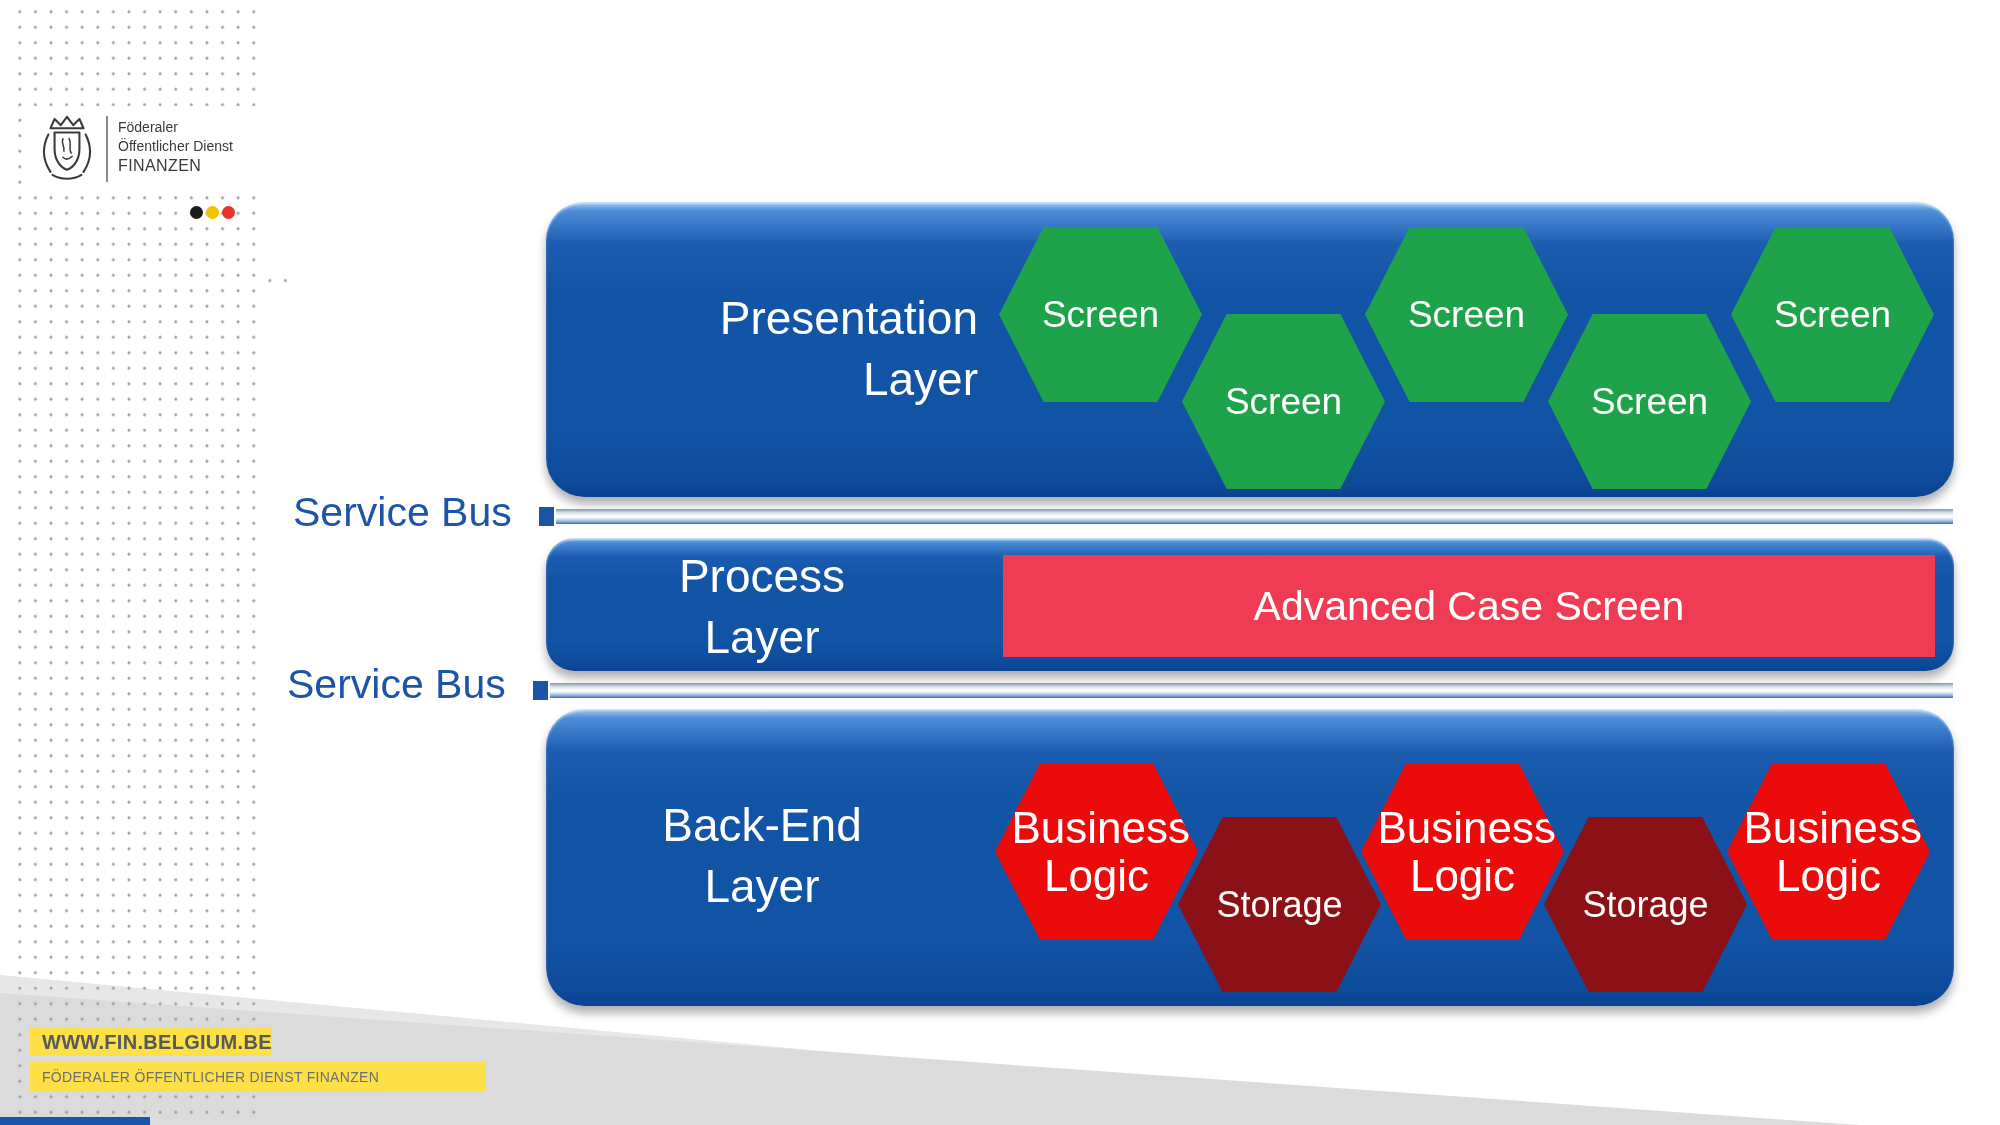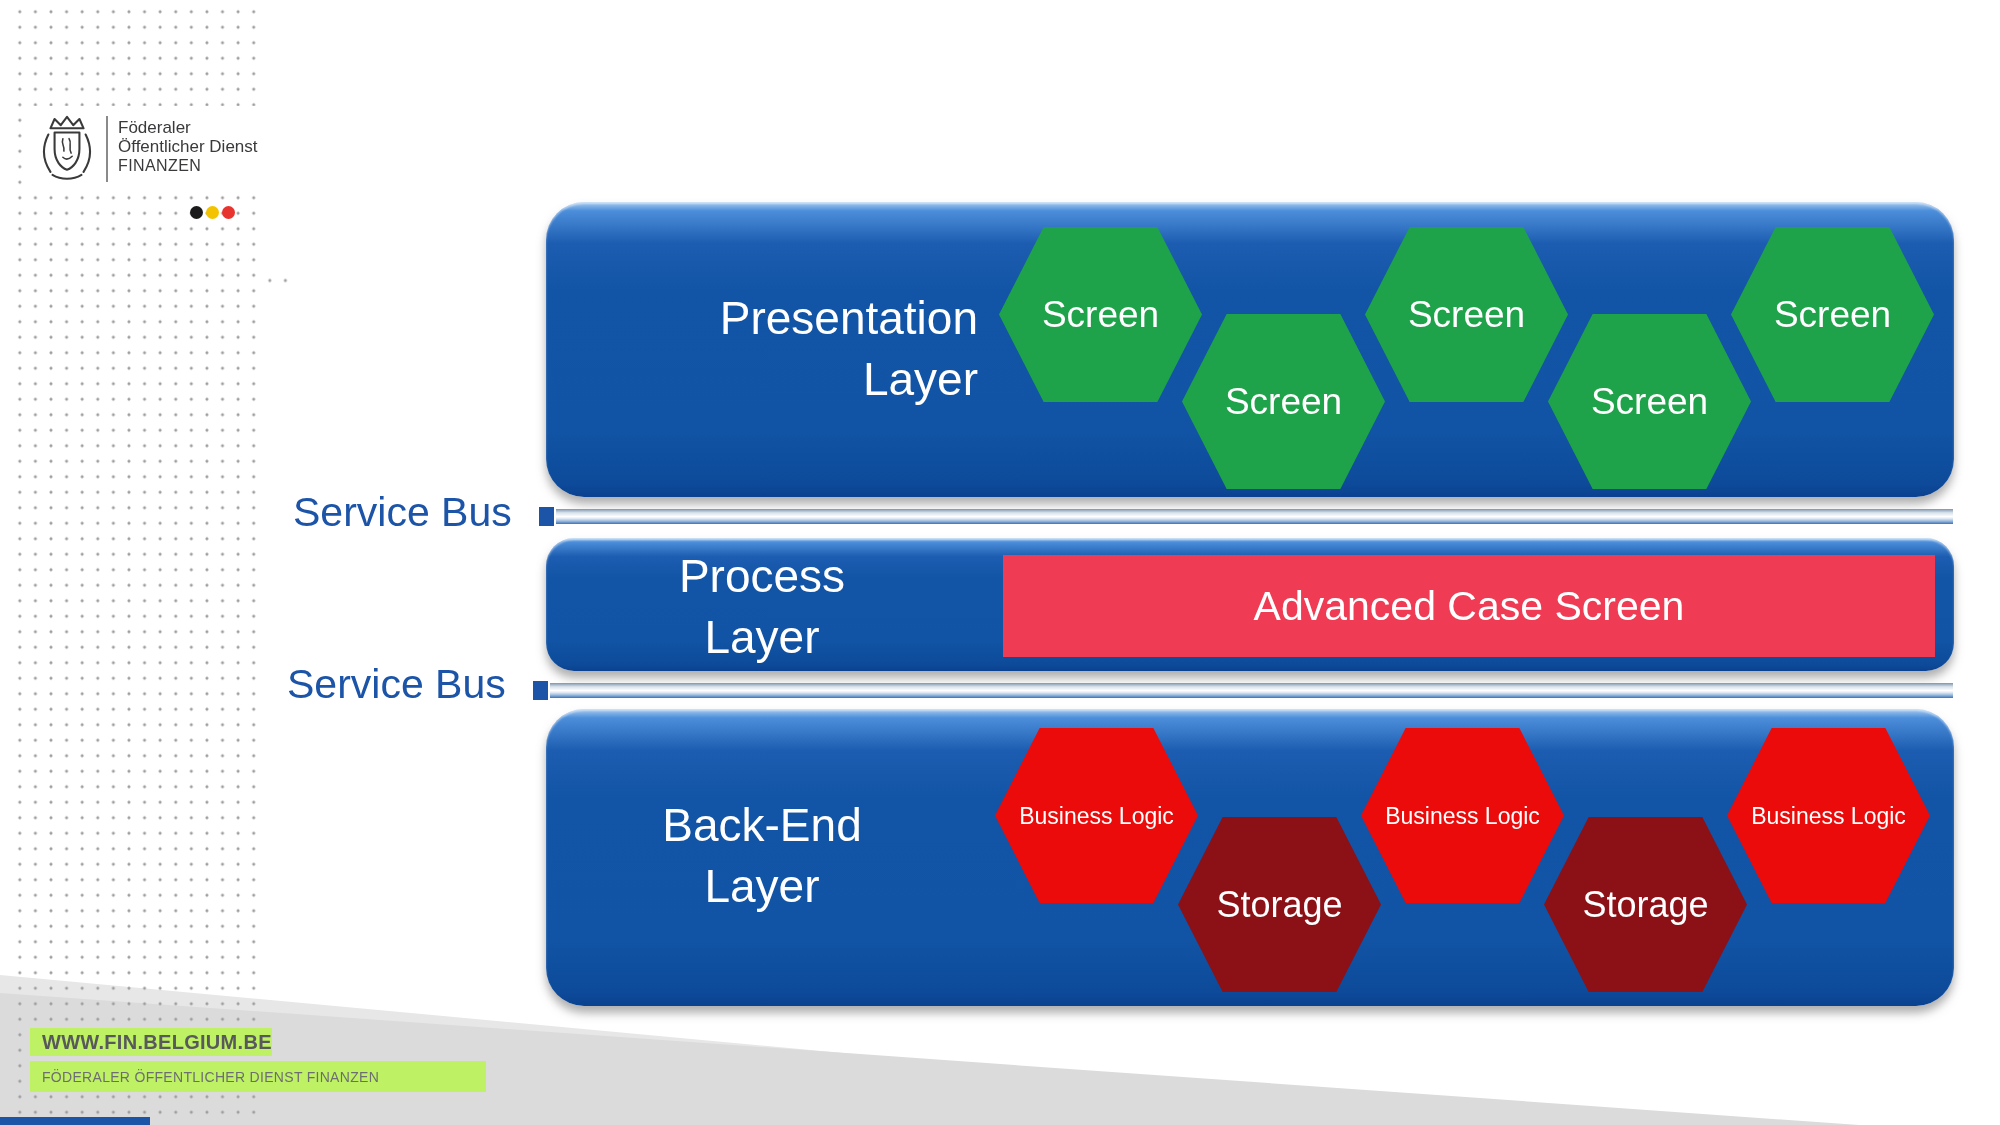--- a/index.html
+++ b/index.html
@@ -16,21 +16,21 @@
     position:absolute;z-index:2;
     background-image:radial-gradient(circle,#9e9e9e 1.45px,rgba(0,0,0,0) 1.6px);
     background-size:15.6px 15.5px;background-position:4px 4px;
   }
   #dots-main{left:8px;top:0;width:254px;height:1122px;}
   #dots-ext{left:258px;top:268px;width:40px;height:16px;}
   
   #logo-card{position:absolute;left:30px;top:106px;width:236px;height:86px;background:#fff;z-index:4;}
   #logo-crest{position:absolute;left:8px;top:6px;}
   #logo-divider{position:absolute;left:76px;top:10px;width:2px;height:66px;background:#8a8a8a;}
-  .logo-line{position:absolute;left:88px;color:#3a3a3c;font-size:17px;line-height:15px;white-space:nowrap;}
+  .logo-line{position:absolute;left:88px;color:#3a3a3c;font-size:14px;line-height:15px;white-space:nowrap;}
   #logo-line1{top:14px;}
   #logo-line2{top:33px;}
   #logo-line3{top:52px;font-weight:normal;font-size:16px;letter-spacing:.4px;}
   .flag-dot{position:absolute;width:13px;height:13px;border-radius:50%;z-index:4;top:206px;}
   #flag-black{left:190px;background:#1b1b1b;}
   #flag-yellow{left:206px;background:#F4C300;}
   #flag-red{left:222px;background:#E8342E;}
   
   #slide-title{
     position:absolute;left:534px;top:94px;width:1000px;text-align:center;z-index:5;
@@ -51,21 +51,21 @@
   }
   #presentation-label{top:86px;text-align:right;}
   #process-label{top:8px;}
   #backend-label{top:86px;}
   
   .hex{
     position:absolute;z-index:6;color:#fff;display:flex;align-items:center;justify-content:center;
     text-align:center;clip-path:polygon(0% 50%,22% 0%,78% 0%,100% 50%,78% 100%,22% 100%);
   }
   .hex-screen{background:var(--screen-green,#1FA34A);font-size:37px;}
-  .hex-business-logic{background:var(--business-red,#EC0B0B);font-size:23px;line-height:48px;}
+  .hex-business-logic{background:var(--business-red,#EC0B0B);font-size:44px;line-height:48px;margin-top:36px;}
   .hex-business-logic span{display:block;width:170px;}
   .hex-storage{background:var(--storage-maroon,#8B1117);font-size:36px;}
   
   #acm-box{
     position:absolute;left:1003px;top:555px;width:932px;height:102px;z-index:6;
     background:var(--case-manager-red,#EF3B53);display:flex;align-items:center;justify-content:center;
     color:#fff;font-size:41px;
   }
   
   .bus-label{
@@ -77,21 +77,21 @@
   .bus-stub{position:absolute;width:15px;height:19px;background:var(--title-blue,#1C54A8);z-index:5;}
   #bus-stub-1{left:539px;top:507px;}
   #bus-stub-2{left:533px;top:681px;}
   .bus-bar{
     position:absolute;height:15px;z-index:5;
     background:linear-gradient(180deg,#7d94ac 0%,#d7e2ec 25%,#ffffff 50%,#e6edf5 62%,#9dbbdf 80%,#3a72b4 100%);
   }
   #bus-bar-1{left:556px;top:509px;width:1397px;}
   #bus-bar-2{left:550px;top:683px;width:1403px;}
   
-  .footer-chip{position:absolute;background:#bef264;display:flex;align-items:center;z-index:5;padding:0 12px;}
+  .footer-chip{position:absolute;background:#fde047;display:flex;align-items:center;z-index:5;padding:0 12px;}
   #footer-url{left:30px;top:1028px;width:218px;height:28px;color:#58595B;font-weight:bold;font-size:20px;letter-spacing:.3px;}
   #footer-org{left:30px;top:1061px;width:432px;height:31px;color:#6D6E71;font-size:14px;letter-spacing:.3px;}
   #accent-sliver{position:absolute;left:0;top:1117px;width:150px;height:8px;background:var(--title-blue,#1C54A8);z-index:3;}
 </style>
 </head>
 <body>
 
 <div id="canvas">
 
   <div class="wedge" id="wedge-light"></div>

